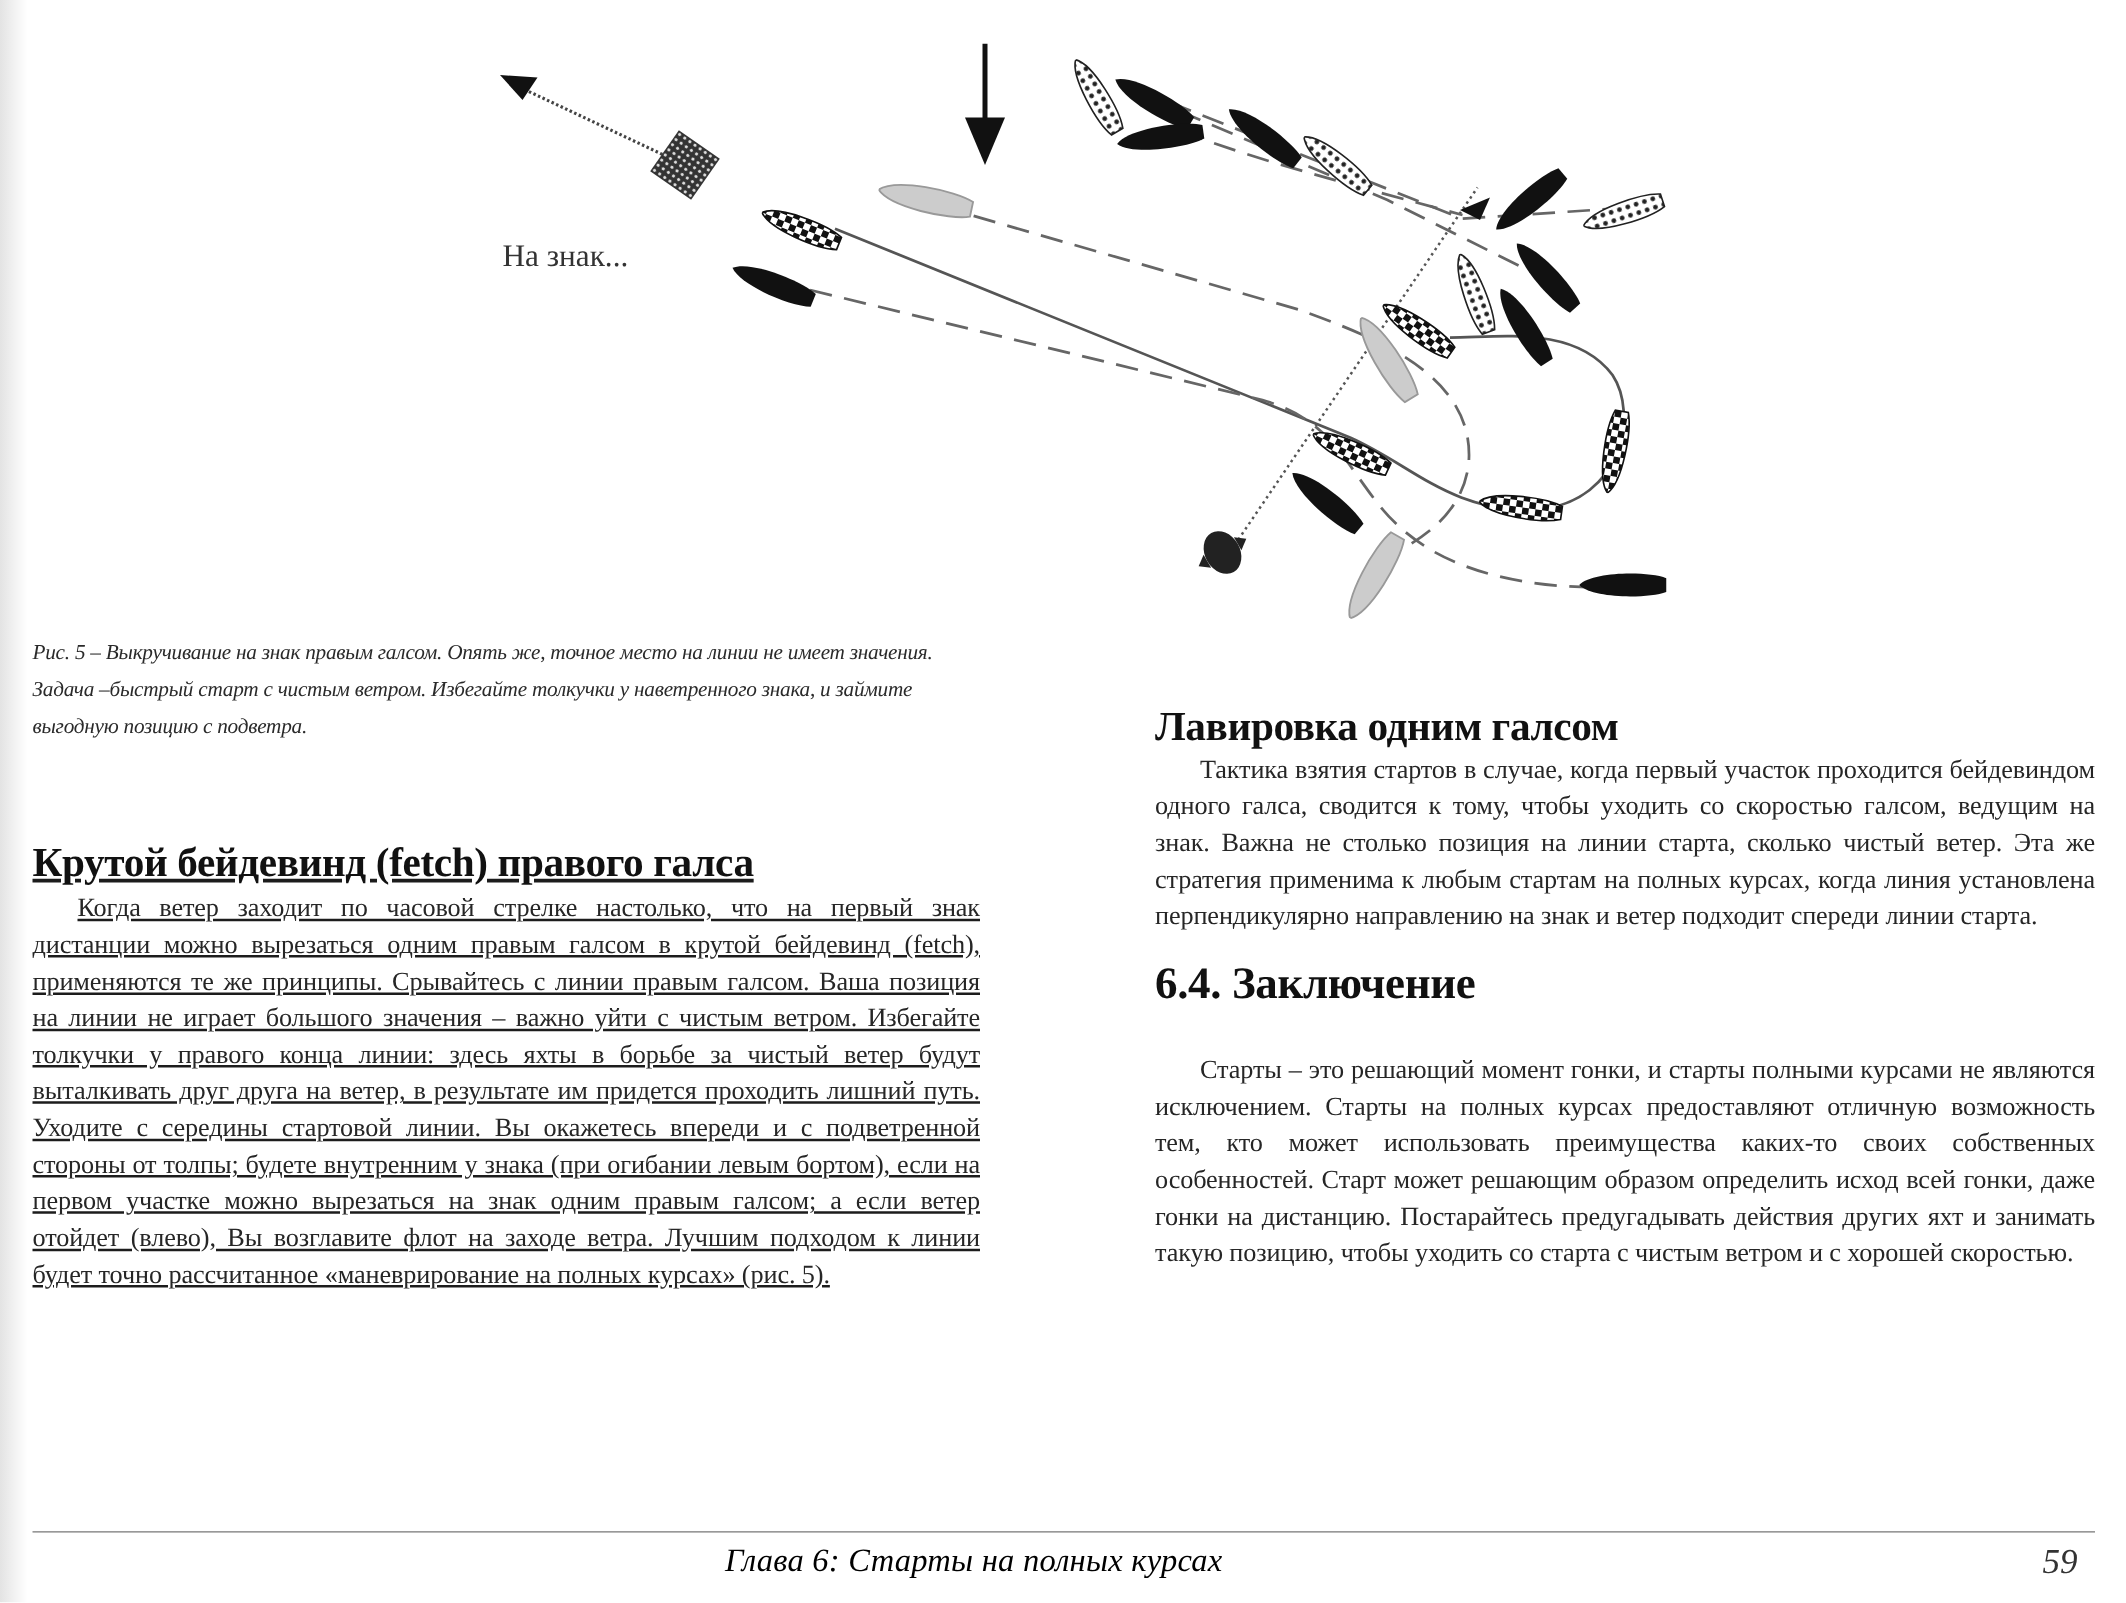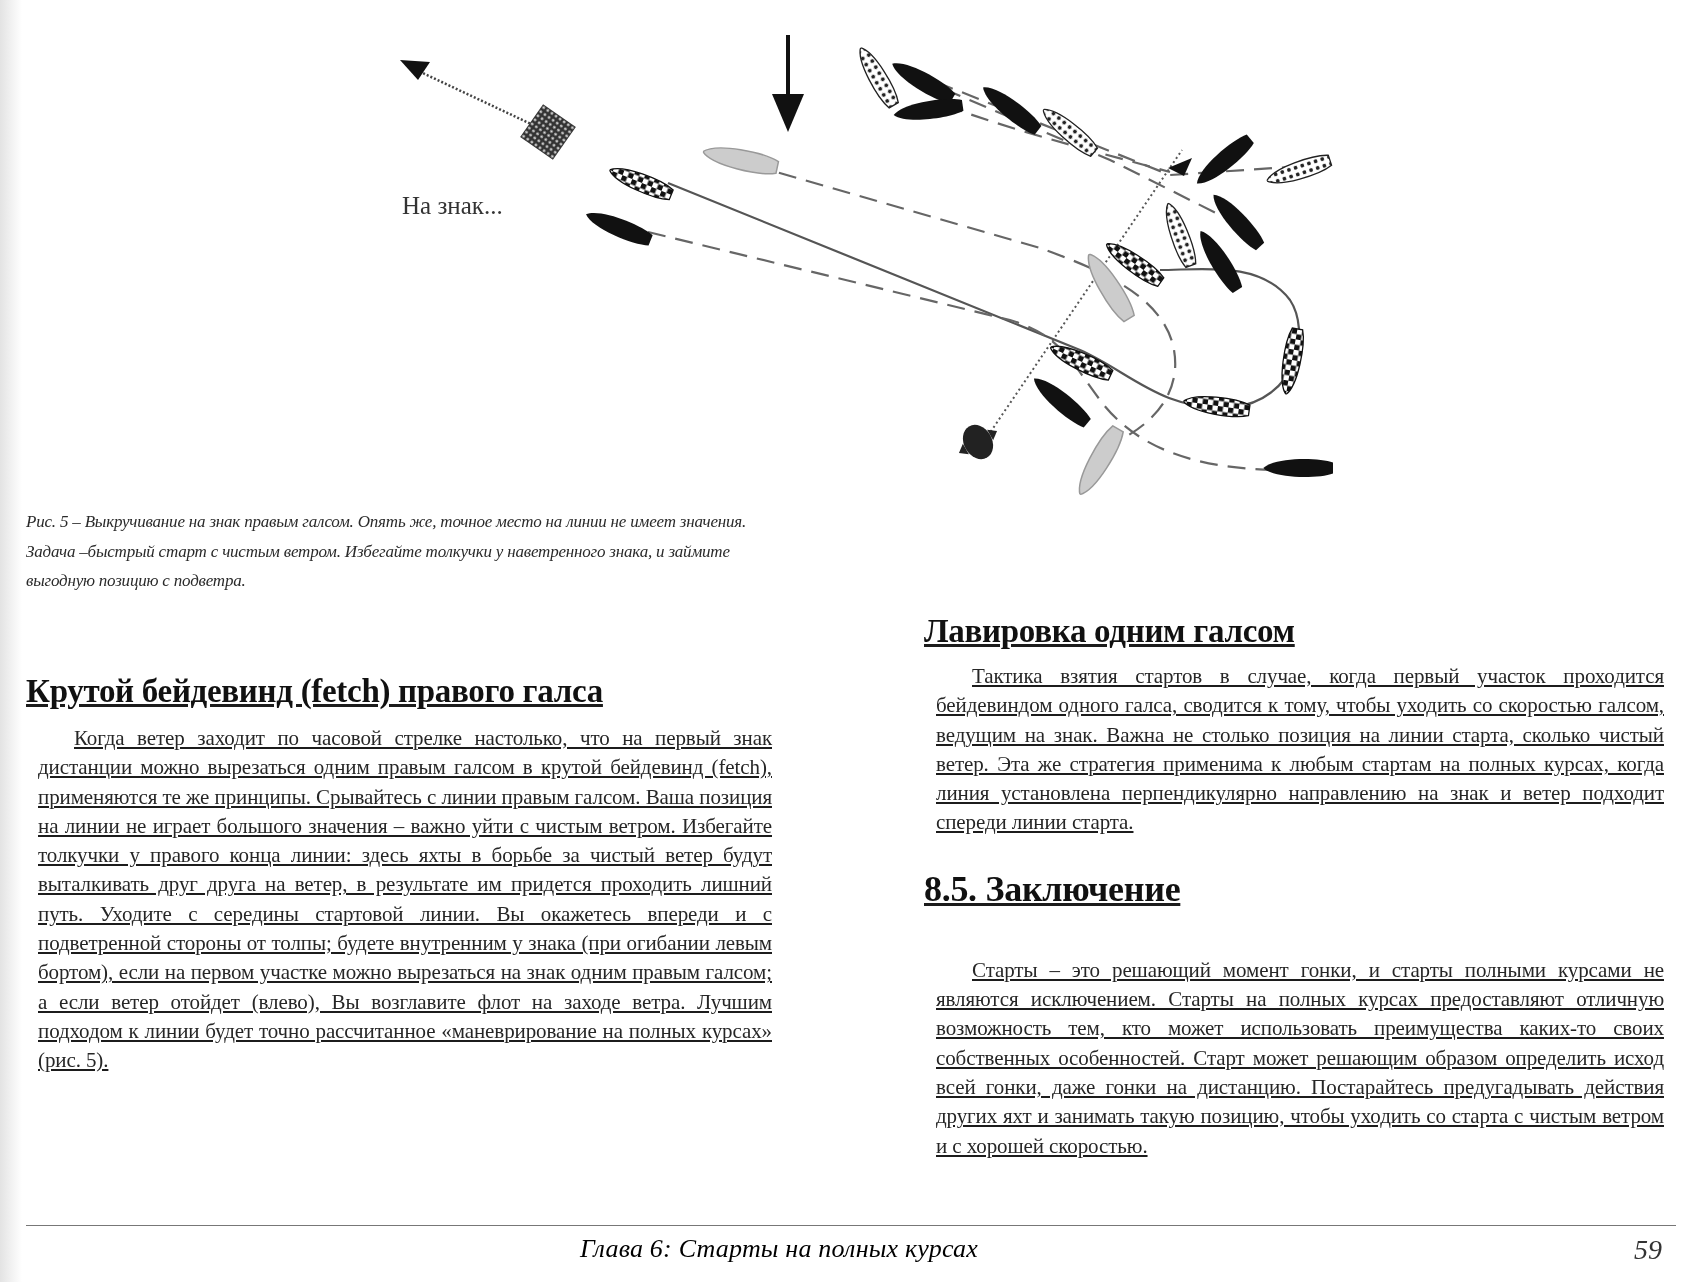--- a/index.html
+++ b/index.html
@@ -17,28 +17,28 @@
   .diagram svg { width: 100%; height: 100%; }
   .mark-label {
     position: absolute; left: 402px; top: 164px; font-size: 25px; color: #333; margin-top: 28px;
   }
   .caption {
     position: absolute; left: 26px; top: 507px; width: 740px;
     font-style: italic; font-size: 17px; line-height: 29.5px; color: #2a2a2a;
     letter-spacing: -0.2px;
   }
   .col-left { position: absolute; left: 26px; top: 672px; width: 758px; text-decoration: underline; }
-  .col-right { position: absolute; left: 924px; top: 612px; width: 752px; text-decoration: underline; }
+  .col-right { position: absolute; left: 924px; top: 563px; width: 752px; }
   h2 {
     margin: 0; font-weight: bold; font-size: 33px; line-height: 38px; color: #111;
     letter-spacing: -0.3px;
   }
   h2.chapter { font-size: 36px; line-height: 42px; }
   p.body {
-    margin: 12px; font-size: 21px; line-height: 29.3px; text-align: justify;
+    margin: 0; font-size: 21px; line-height: 29.3px; text-align: justify;
     text-indent: 36px; color: #262626; letter-spacing: -0.1px;
   }
   .gap-sm { height: 2px; }
   .gap-lg { height: 34px; }
   .footer-rule {
     position: absolute; left: 26px; top: 1225px; width: 1650px; height: 0;
     border-top: 1.5px solid #777;
   }
   .footer-title {
     position: absolute; left: 580px; top: 1234px; font-style: italic;
@@ -148,20 +148,20 @@
 <div class="col-left">
   <h2>Крутой бейдевинд (fetch) правого галса</h2>
   <div class="gap-sm"></div>
   <p class="body">Когда ветер заходит по часовой стрелке настолько, что на первый знак дистанции можно вырезаться одним правым галсом в крутой бейдевинд (fetch), применяются те же принципы. Срывайтесь с линии правым галсом. Ваша позиция на линии не играет большого значения – важно уйти с чистым ветром. Избегайте толкучки у правого конца линии: здесь яхты в борьбе за чистый ветер будут выталкивать друг друга на ветер, в результате им придется проходить лишний путь. Уходите с середины стартовой линии. Вы окажетесь впереди и с подветренной стороны от толпы; будете внутренним у знака (при огибании левым бортом), если на первом участке можно вырезаться на знак одним правым галсом; а если ветер отойдет (влево), Вы возглавите флот на заходе ветра. Лучшим подходом к линии будет точно рассчитанное «маневрирование на полных курсах» (рис. 5).</p>
 </div>
 
 <div class="col-right">
   <h2>Лавировка одним галсом</h2>
   <p class="body">Тактика взятия стартов в случае, когда первый участок проходится бейдевиндом одного галса, сводится к тому, чтобы уходить со скоростью галсом, ведущим на знак. Важна не столько позиция на линии старта, сколько чистый ветер. Эта же стратегия применима к любым стартам на полных курсах, когда линия установлена перпендикулярно направлению на знак и ветер подходит спереди линии старта.</p>
   <div style="height:18px"></div>
-  <h2 class="chapter">8.5. Заключение</h2>
+  <h2 class="chapter">6.4. Заключение</h2>
   <div class="gap-lg"></div>
   <p class="body">Старты – это решающий момент гонки, и старты полными курсами не являются исключением. Старты на полных курсах предоставляют отличную возможность тем, кто может использовать преимущества каких-то своих собственных особенностей. Старт может решающим образом определить исход всей гонки, даже гонки на дистанцию. Постарайтесь предугадывать действия других яхт и занимать такую позицию, чтобы уходить со старта с чистым ветром и с хорошей скоростью.</p>
 </div>
 
 <div class="footer-rule"></div>
 <div class="footer-title">Глава 6: Старты на полных курсах</div>
 <div class="page-number">59</div>
 
 </body></html>

